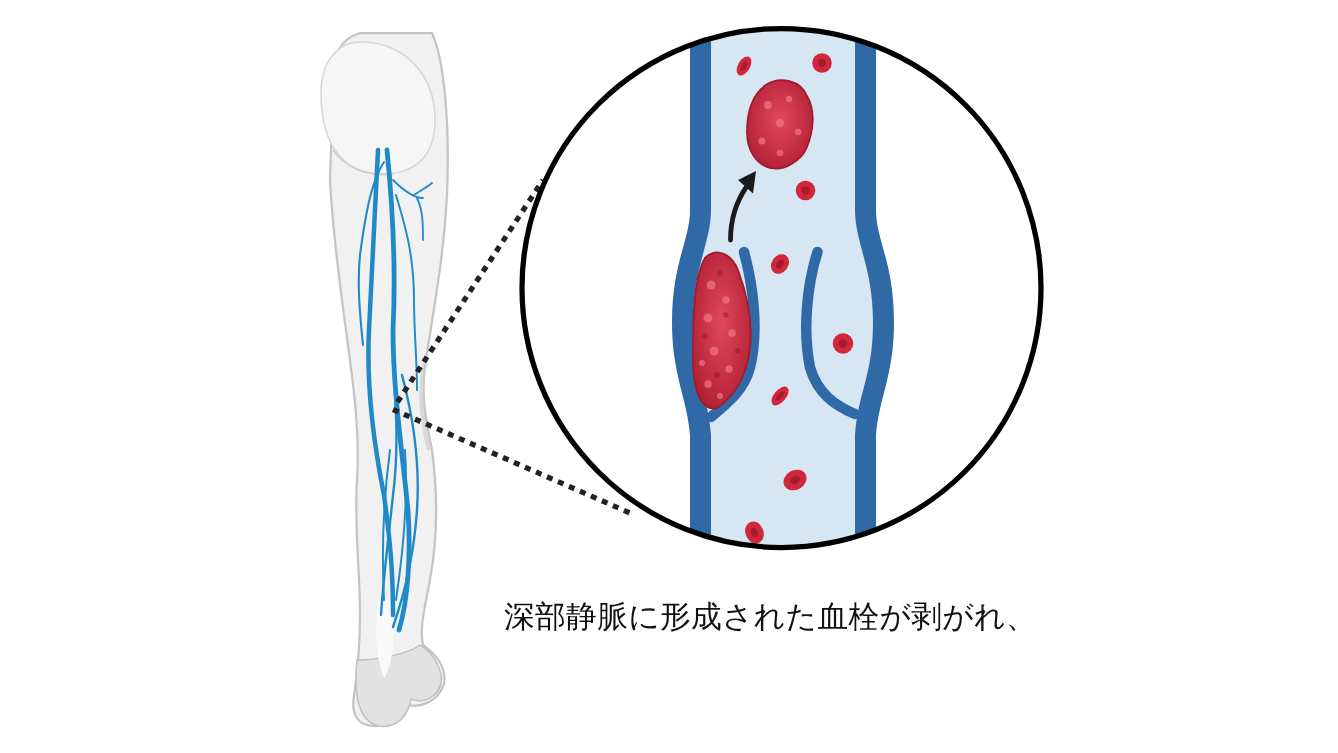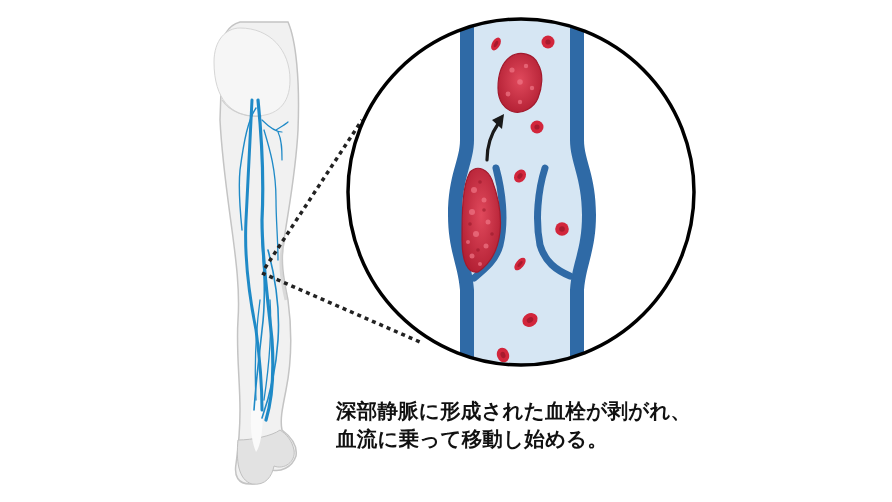--- a/index.html
+++ b/index.html
@@ -1,20 +1,20 @@
 <!DOCTYPE html>
 <html><head>
   <meta charset="utf-8">
   <style>
     html, body { margin: 0; padding: 0; background: #ffffff; }
     body { width: 892px; height: 502px; position: relative; overflow: hidden; font-family: "DejaVu Sans", sans-serif; }
     .canvas { position: absolute; left: 0; top: 0; width: 892px; height: 502px; }
     .caption {
       position: absolute; left: 336px; top: 397px;
-      font-family: "DejaVu Sans", sans-serif; font-weight: bold;
+      font-family: "DejaVu Sans", sans-serif; font-weight: normal;
       font-size: 20.5px; line-height: 28px; color: #111111; letter-spacing: 0.2px;
       white-space: nowrap;
     }
     .caption div { display: block; }
   </style>
 </head>
 <body>
 
 <svg class="canvas" viewBox="0 0 892 502" xmlns="http://www.w3.org/2000/svg">
   <defs>
@@ -144,14 +144,13 @@
             <ellipse cx="503" cy="355" rx="2.4" ry="3.2" transform="rotate(-20 503 355)" fill="#a81a2d"></ellipse>
           </g>
       </g>
     </g>
     <circle cx="521" cy="192" r="173" fill="none" stroke="#000000" stroke-width="3.5"></circle>
   </g>
 </svg>
 
 <div class="caption">
   <div>深部静脈に形成された血栓が剥がれ、</div>
-  <div>血流に乗って移動し始める。</div>
 </div>
 
 </body></html>

